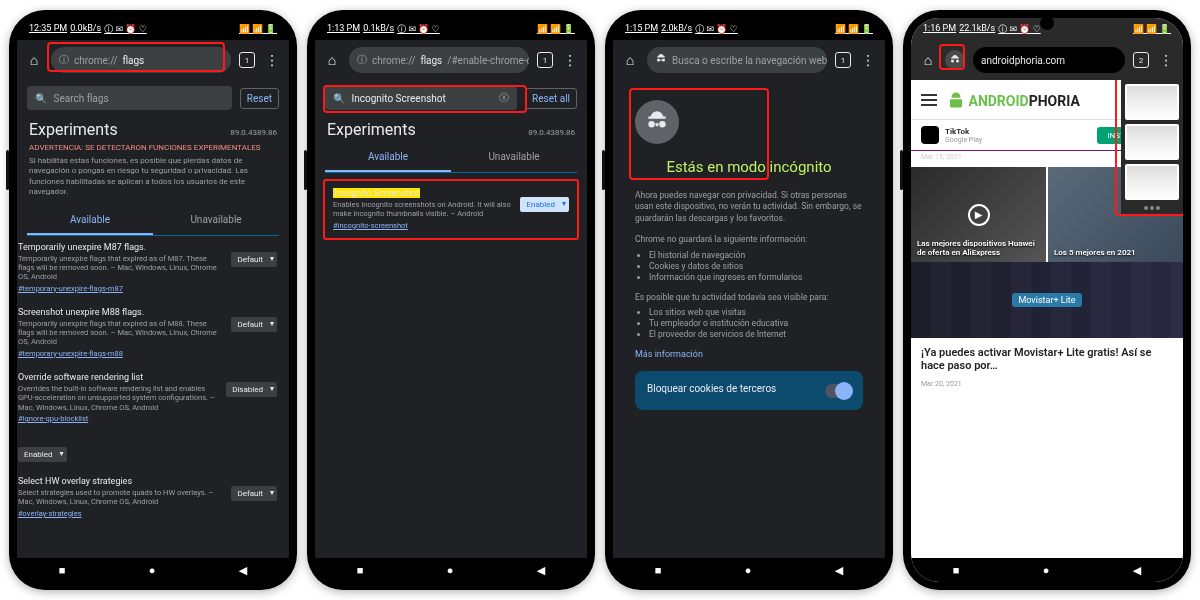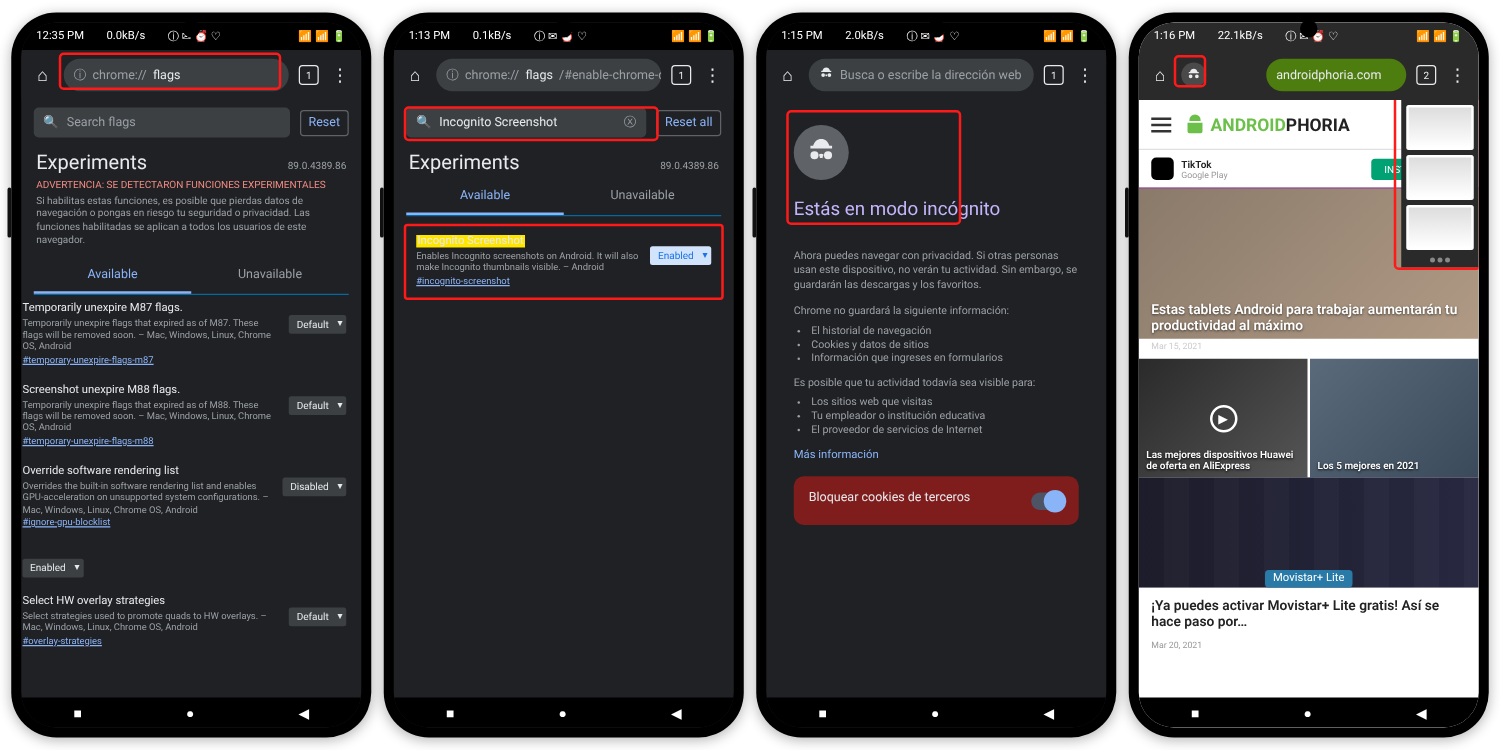--- a/index.html
+++ b/index.html
@@ -48,21 +48,21 @@
     background: #000;
     display: flex;
     align-items: center;
     justify-content: space-between;
     padding: 0 12px;
     font-size: 9px;
     color: #fff;
     flex-shrink:0;
     position:relative;
   }
-  .statusbar .sb-left, .statusbar .sb-right { display:flex; align-items:center; gap:18px;}
+  .statusbar .sb-left, .statusbar .sb-right { display:flex; align-items:flex-start; gap:3px;text-decoration:underline;}
   .toolbar {
     height: 40px;
     background: #202124;
     display:flex;
     align-items:center;
     padding: 0 8px;
     gap:8px;
     flex-shrink:0;
   }
   .toolbar .icn { color:#e8eaed; width:18px; text-align:center; font-size:14px;}
@@ -122,27 +122,27 @@
   .flag .fsel::after{content:"▾"; position:absolute; right:3px; top:2px; font-size:8px;}
   .hlbox { border:2px solid #ff1a1a; border-radius:3px; }
   .hl-yellow { background:#ffe600; color:#000; padding:0 1px;}
   .fsel.enabled { background:#d2e3fc; color:#1a73e8;}
   
   .incog-wrap { padding: 20px 22px; }
   .incog-icon {
     width:44px;height:44px;border-radius:50%;background:#5f6368;display:flex;align-items:center;justify-content:center;
     margin-bottom:14px;
   }
-  .incog-title { font-size:15px; color:#c4b5fd; margin-bottom:24px;}
+  .incog-title { font-size:15px; color:#bef264; margin-bottom:14px;text-align:center;}
   .incog-p { font-size:8.5px; color:#9aa0a6; line-height:1.35; margin-bottom:10px;}
   .incog-ul { font-size:8.5px; color:#9aa0a6; padding-left:14px; margin-top:-6px; margin-bottom:10px;}
   .incog-ul li{ margin-bottom:1px;}
   .incog-link { color:#8ab4f8; font-size:9px;}
   .cookie-card {
-    background:#7f1d1d; border-radius:8px; padding:12px; margin-top:12px;
+    background:#0c4a6e; border-radius:8px; padding:12px; margin-top:12px;
     position:relative;
   }
   .cookie-card h3 { font-size:10px; color:#e8eaed; font-weight:400; margin-bottom:4px;}
   .cookie-card p { font-size:8px; color:#9aa0a6; line-height:1.3; padding-right:30px;}
   .toggle {
     position:absolute; right:12px; top:50%; transform:translateY(-50%);
     width:26px;height:14px;background:#4d5466;border-radius:7px;
   }
   .toggle::after{content:"";position:absolute;right:-2px;top:-2px;width:18px;height:18px;border-radius:50%;background:#8ab4f8;}
   
@@ -159,21 +159,21 @@
   .ad .appicn{width:18px;height:18px;background:#000;border-radius:4px;}
   .ad .inst{margin-left:auto;background:#00a273;color:#fff;padding:4px 10px;border-radius:3px;font-size:8px;}
   .hero{height:120px;background:linear-gradient(135deg,#8a7a6a,#b09a85);position:relative;}
   .hero-cap{position:absolute;bottom:0;left:0;right:0;padding:8px 10px 4px 10px;color:#fff;font-size:11px;font-weight:600;line-height:1.2;text-shadow:0 1px 2px rgba(0,0,0,.6);}
   .hero-date{font-size:7px;color:#ccc;padding:2px 10px 6px 10px;}
   .row2{display:flex;gap:2px;}
   .card{flex:1;height:95px;background:#333;position:relative;color:#fff;}
   .card .cap{position:absolute;bottom:4px;left:6px;right:6px;font-size:8px;line-height:1.1;font-weight:600;text-shadow:0 1px 2px #000;}
   .card.c1{background:linear-gradient(135deg,#2a2a2a,#555);}
   .card.c2{background:linear-gradient(135deg,#5a6a7a,#3a4a5a);}
-  .mstar{height:88px;background:linear-gradient(90deg,#1a1a2e,#2a2a4e);display:flex;align-items:flex-end;justify-content:center;color:#fff;font-size:11px;position:relative;}
+  .mstar{height:76px;background:linear-gradient(90deg,#1a1a2e,#2a2a4e);display:flex;align-items:center;justify-content:center;color:#fff;font-size:11px;position:relative;}
   .mstar::before{content:"";position:absolute;inset:0;background:repeating-linear-gradient(90deg,#222 0 20px,#333 20px 40px);opacity:.3;}
   .mstar span{position:relative;background:#2a7aa8;padding:2px 6px;border-radius:3px;font-size:9px;}
   .art2{padding:8px 10px;font-size:11px;font-weight:600;color:#222;line-height:1.2;}
   .art2-date{font-size:7px;color:#999;padding:0 10px;}
   
   .navbar{height:24px;background:#000;display:flex;align-items:center;justify-content:space-around;flex-shrink:0;}
   .navbar .nb{color:#fff;font-size:11px;}
   
   .redbox{position:absolute;border:2px solid #ff1a1a;border-radius:4px;pointer-events:none;z-index:40;}
   
@@ -358,21 +358,21 @@
         </div>
     </div>
     <div class="toolbar">
       <span class="icn">⌂</span>
       <div class="urlbar">
         <span>
           <svg width="12" height="12" viewBox="0 0 24 24">
               <path class="hat" d="M12 2C9 2 7 4 6 7H4v2h16V7h-2c-1-3-3-5-6-5zm-5 9a3 3 0 100 6 3 3 0 000-6zm10 0a3 3 0 100 6 3 3 0 000-6zm-5 2c-.7 0-1.3.2-1.8.6.5.6.8 1.4.8 2.4h2c0-1 .3-1.8.8-2.4-.5-.4-1.1-.6-1.8-.6z"></path>
             </svg>
         </span>
-        <span>Busca o escribe la dirección web</span>
+        <span>Busca o escribe la navegación web</span>
       </div>
       <span class="tabcount">1</span>
       <span class="icn">⋮</span>
     </div>
 
     <div class="content">
       <div class="redbox" style="top:8px;left:16px;width:140px;height:92px;"></div>
       <div class="incog-wrap">
         <div class="incog-icon">
           <svg width="26" height="26" viewBox="0 0 24 24">
@@ -422,21 +422,21 @@
           <span>📶 📶 🔋</span>
         </div>
     </div>
     <div class="toolbar" style="background:#2a2a2a;">
       <span class="icn">⌂</span>
       <div style="width:20px;height:20px;border-radius:50%;background:#4a4a4a;display:flex;align-items:center;justify-content:center;">
         <svg width="12" height="12" viewBox="0 0 24 24">
             <path class="hat" d="M12 2C9 2 7 4 6 7H4v2h16V7h-2c-1-3-3-5-6-5zm-5 9a3 3 0 100 6 3 3 0 000-6zm10 0a3 3 0 100 6 3 3 0 000-6z"></path>
           </svg>
       </div>
-      <div class="urlbar" style="background:#4d7c0f;margin-left:40px;">
+      <div class="urlbar" style="background:#000000;">
         <span class="seg-light">androidphoria.com</span>
       </div>
       <span class="tabcount">2</span>
       <span class="icn">⋮</span>
     </div>
     <div class="redbox" style="top:26px;left:28px;width:26px;height:26px;"></div>
 
     <div class="content">
 
       <div class="thumbs">
@@ -466,23 +466,20 @@
       </div>
       <div class="ad">
         <div class="appicn"></div>
         <div>
           <div style="font-weight:600;">TikTok</div>
           <div style="color:#999;font-size:7px;">Google Play</div>
         </div>
         <div class="inst">INSTALAR</div>
         <span style="margin-left:6px;color:#999;">✕</span>
       </div>
-      <div class="hero">
-        <div class="hero-cap">Estas tablets Android para trabajar aumentarán tu productividad al máximo</div>
-      </div>
       <div class="hero-date">Mar 15, 2021</div>
       <div class="row2">
         <div class="card c1">
           <div style="position:absolute;top:50%;left:50%;transform:translate(-50%,-50%);width:22px;height:22px;border:2px solid #fff;border-radius:50%;display:flex;align-items:center;justify-content:center;">▶</div>
           <div class="cap">Las mejores dispositivos Huawei de oferta en AliExpress</div>
         </div>
         <div class="card c2">
           <div class="cap">Los 5 mejores en 2021</div>
         </div>
       </div>

